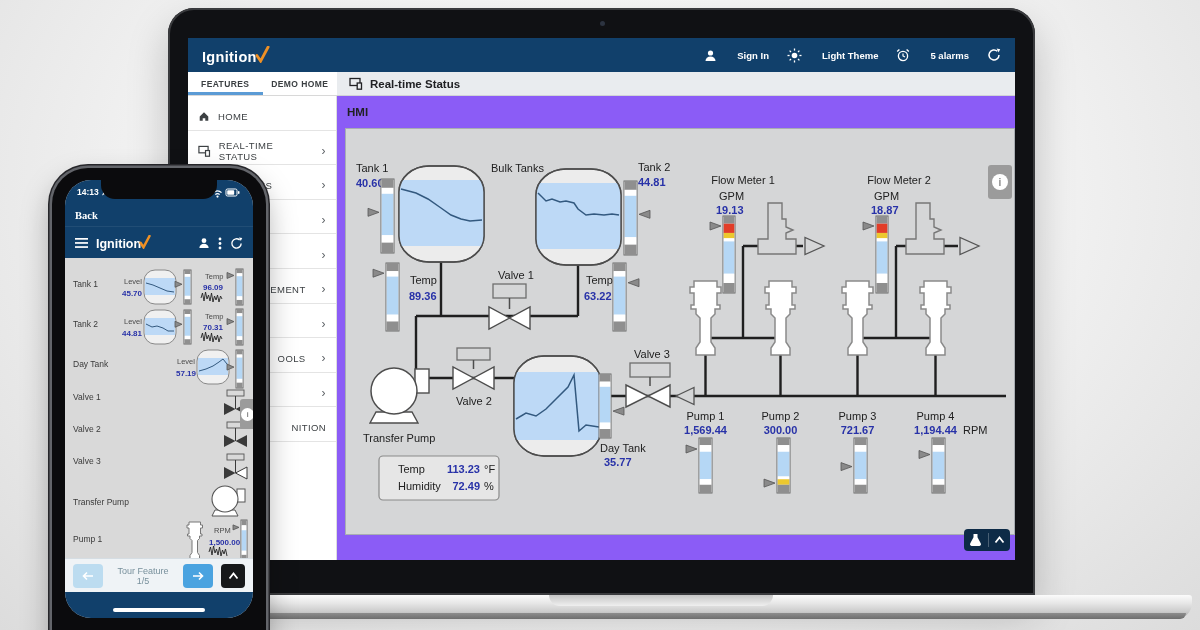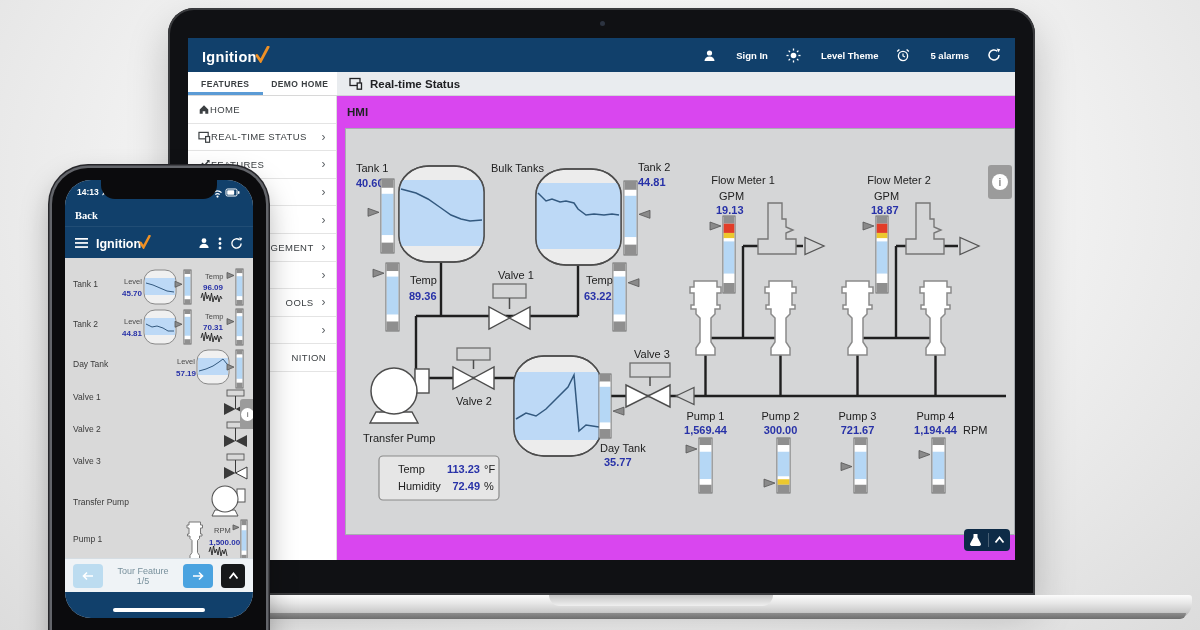--- a/index.html
+++ b/index.html
@@ -30,26 +30,26 @@
   .hdr-right{margin-left:auto;display:flex;align-items:center;gap:18px;}
   .hdr-item{display:flex;align-items:center;gap:20px;color:#fff;font-size:9.5px;font-weight:bold;cursor:pointer;}
   
   .tab-row{position:absolute;left:0;top:34px;right:0;height:24px;display:flex;}
   .side-tabs{width:149px;display:flex;background:#fff;border-bottom:1px solid #d8d8d8;box-sizing:border-box;}
   .tab{flex:1;display:flex;align-items:center;justify-content:center;font-size:8.5px;font-weight:bold;color:#3c4043;letter-spacing:.4px;}
   .tab.active{box-shadow:inset 0 -3px 0 #5b9bd5;}
   .crumb{flex:1;background:#e9ecef;border-bottom:1px solid #d0d3d6;display:flex;align-items:center;gap:7px;padding-left:12px;font-size:11.5px;font-weight:bold;color:#202124;}
   
   .sidebar{position:absolute;left:0;top:58px;width:149px;bottom:0;background:#fff;border-right:1px solid #ddd;box-sizing:border-box;}
-  .side-item{height:27.6px;display:flex;align-items:center;padding:0 10px;border-bottom:1px solid #e4e4e4;font-size:9.5px;letter-spacing:.4px;color:#3c4043;box-sizing:border-box;cursor:pointer;}
+  .side-item{height:27.6px;display:flex;align-items:center;gap:8px;padding:0 10px;border-bottom:1px solid #e4e4e4;font-size:9.5px;letter-spacing:.4px;color:#3c4043;box-sizing:border-box;cursor:pointer;margin-top:7px;}
   .side-item .chev{margin-left:auto;color:#5f6368;font-size:12px;line-height:1;}
   .side-item.partial .s-lbl{margin-left:auto;}
   .side-item.partial .chev{margin-left:8px;}
   
-  .main{position:absolute;left:149px;top:58px;right:0;bottom:0;background:#d946ef;text-align:right;}
+  .main{position:absolute;left:149px;top:58px;right:0;bottom:0;background:#8b5cf6;text-align:right;}
   .hmi-label{position:absolute;left:10px;top:10px;font-size:11.5px;font-weight:bold;color:#202124;}
   .hmi-panel{position:absolute;left:8px;top:32px;width:668px;height:405px;background:#d5d6d7;border:1px solid #a8adb2;box-sizing:content-box;}
   .hmi-svg{position:absolute;left:0;top:0;}
   .hmi-svg text{font-family:"Liberation Sans",sans-serif;}
   .t-lbl{font-size:11px;fill:#212121;}
   .t-val{font-size:11px;font-weight:bold;fill:#2832a8;}
   .info-tab{position:absolute;right:2px;top:36px;width:24px;height:34px;background:#9b9b9b;border-radius:3px;display:flex;align-items:center;justify-content:center;cursor:pointer;}
   .info-circle{width:16px;height:16px;border-radius:50%;background:#fff;color:#8a8a8a;font-size:10px;font-weight:bold;display:flex;align-items:center;justify-content:center;}
   .dock{position:absolute;right:5px;top:433px;width:46px;height:22px;background:#0d2b47;border-radius:4px;display:flex;align-items:center;justify-content:space-evenly;}
   .dock .dv{width:1px;height:14px;background:rgba(255,255,255,.25);}
@@ -112,21 +112,21 @@
                 <line x1="7.5" y1="0.5" x2="7.5" y2="2.6"></line>
                 <line x1="7.5" y1="12.4" x2="7.5" y2="14.5"></line>
                 <line x1="0.5" y1="7.5" x2="2.6" y2="7.5"></line>
                 <line x1="12.4" y1="7.5" x2="14.5" y2="7.5"></line>
                 <line x1="2.6" y1="2.6" x2="4" y2="4"></line>
                 <line x1="11" y1="11" x2="12.4" y2="12.4"></line>
                 <line x1="2.6" y1="12.4" x2="4" y2="11"></line>
                 <line x1="11" y1="4" x2="12.4" y2="2.6"></line>
               </g>
             </svg>
-          <span>Level Theme</span>
+          <span>Light Theme</span>
         </div>
         <div class="hdr-item">
           <svg width="14" height="14" viewBox="0 0 14 14">
               <circle cx="7" cy="8" r="4.6" fill="none" stroke="#fff" stroke-width="1.3"></circle>
               <path d="M7,5.5 V8 L9,9" fill="none" stroke="#fff" stroke-width="1.2"></path>
               <path d="M1.2,3.4 L3.4,1.4 M12.8,3.4 L10.6,1.4" stroke="#fff" stroke-width="1.4"></path>
             </svg>
           <span>5 alarms</span>
         </div>
         <div class="hdr-item">

